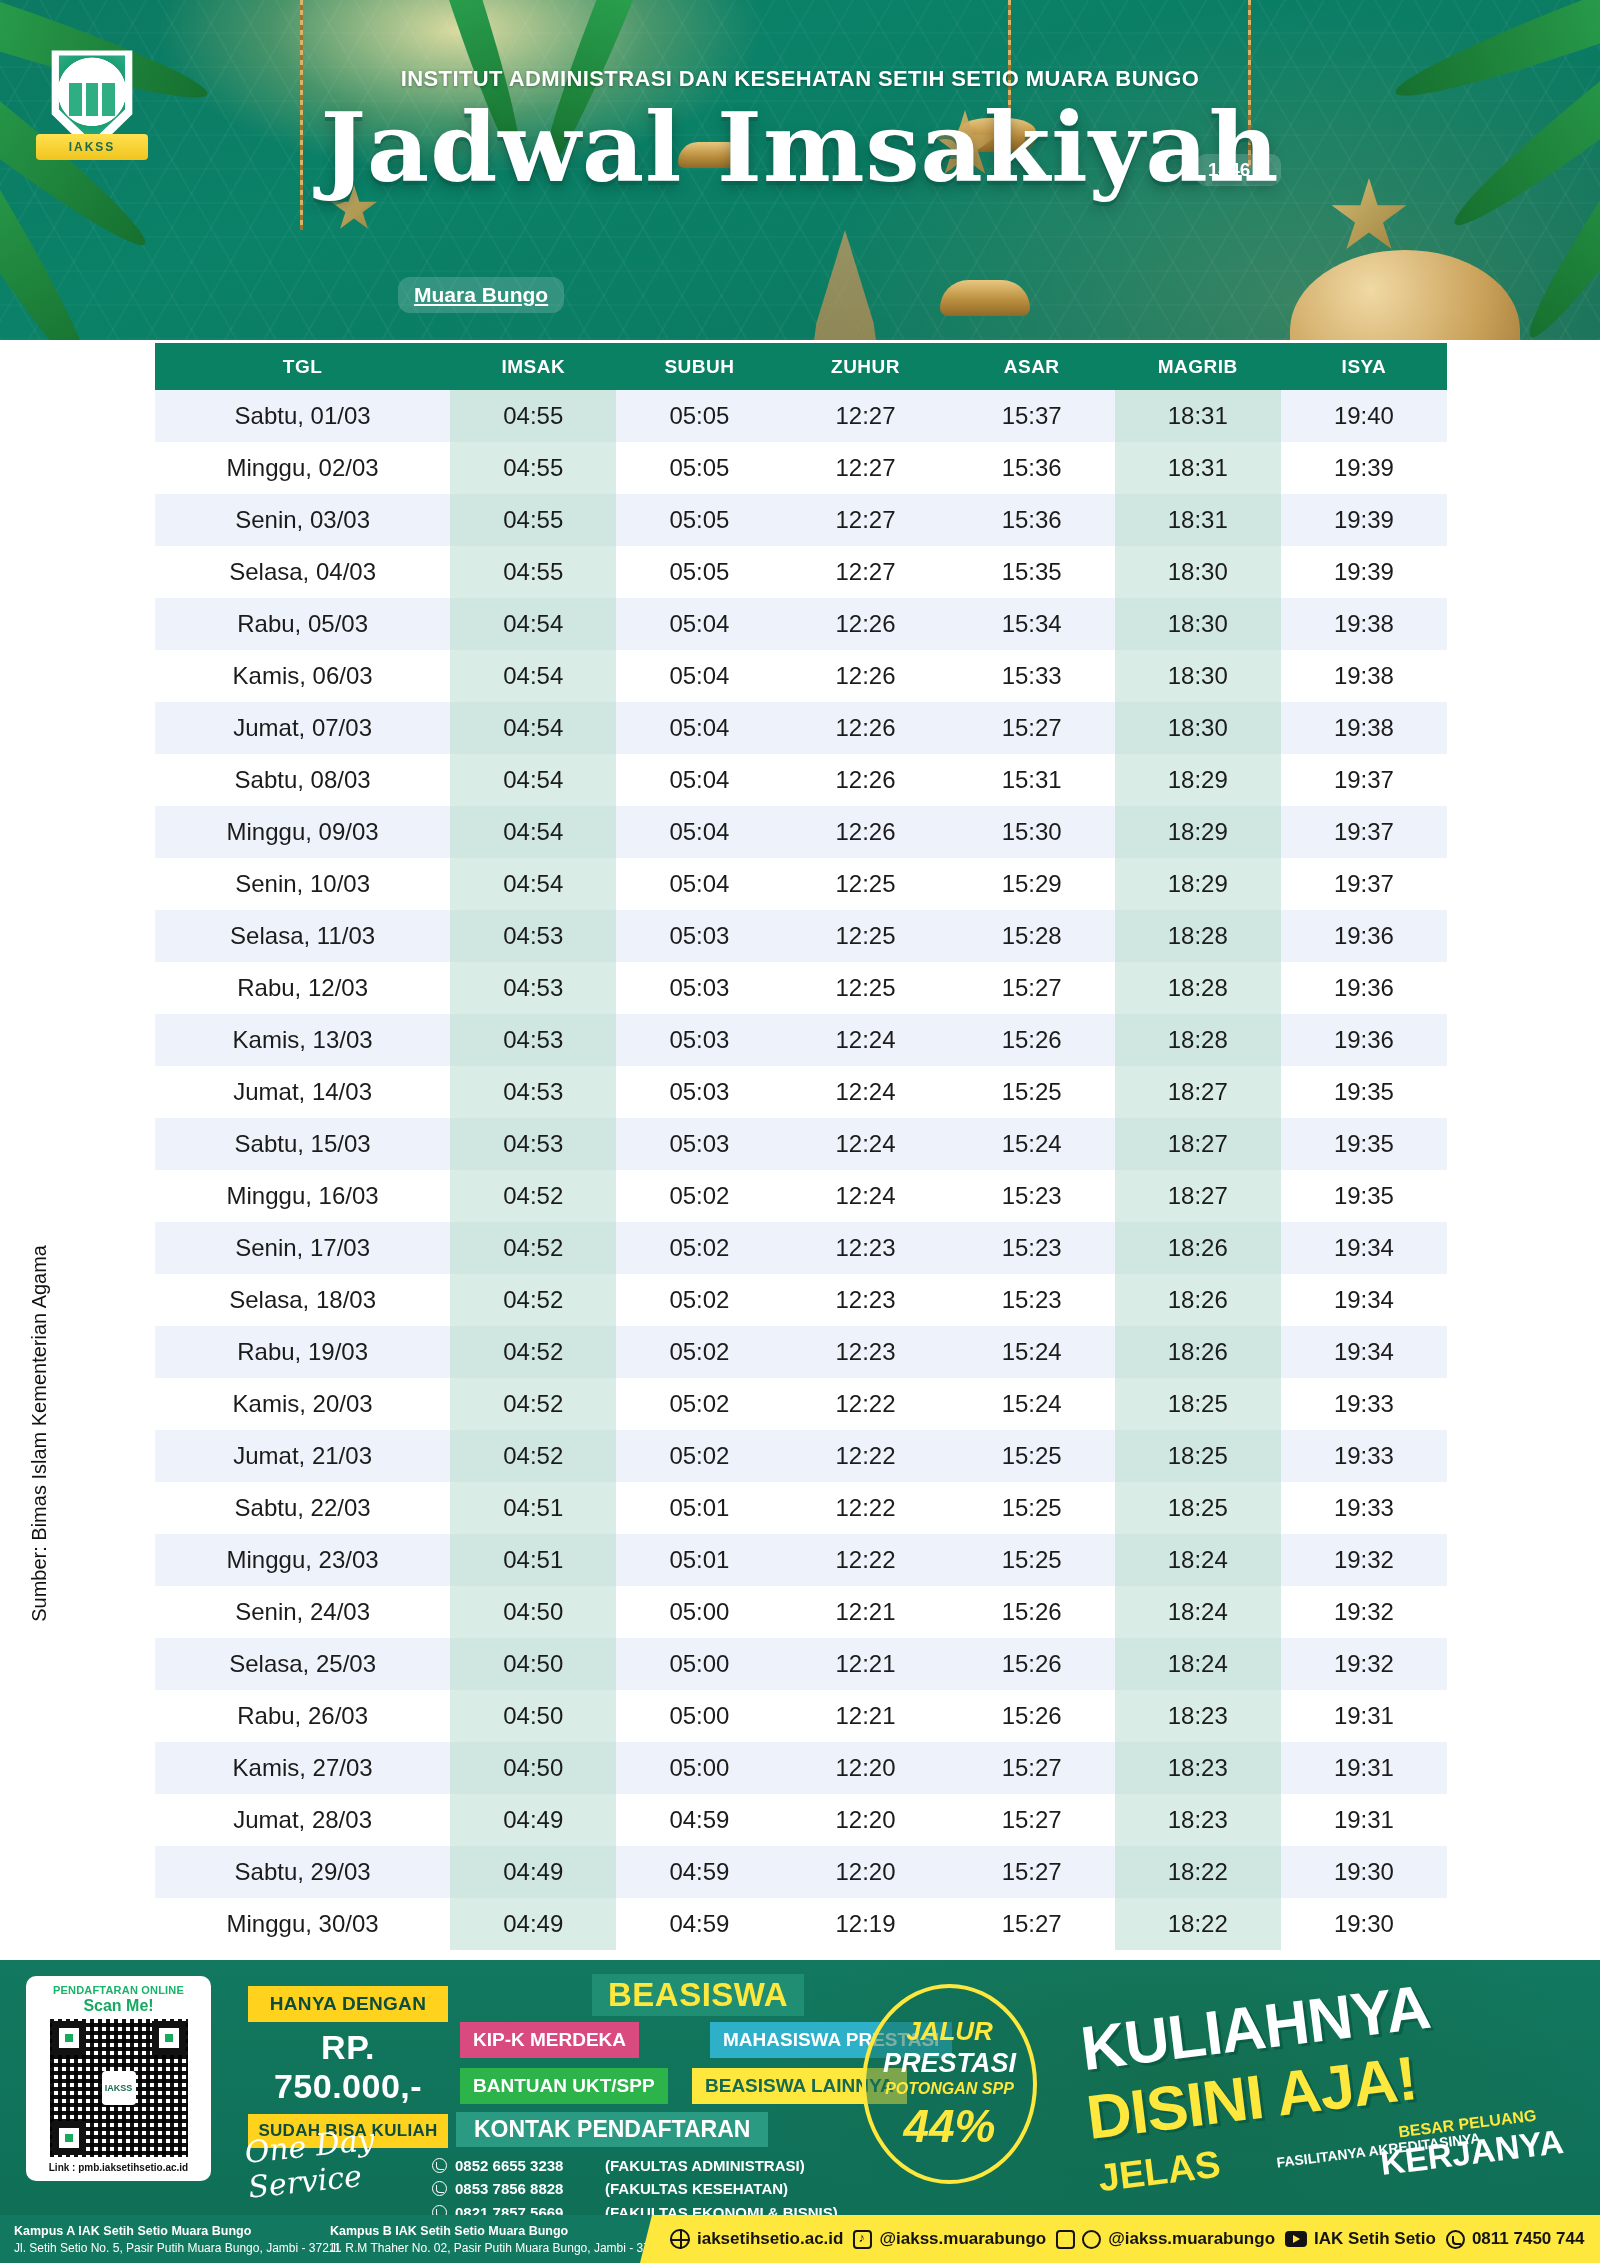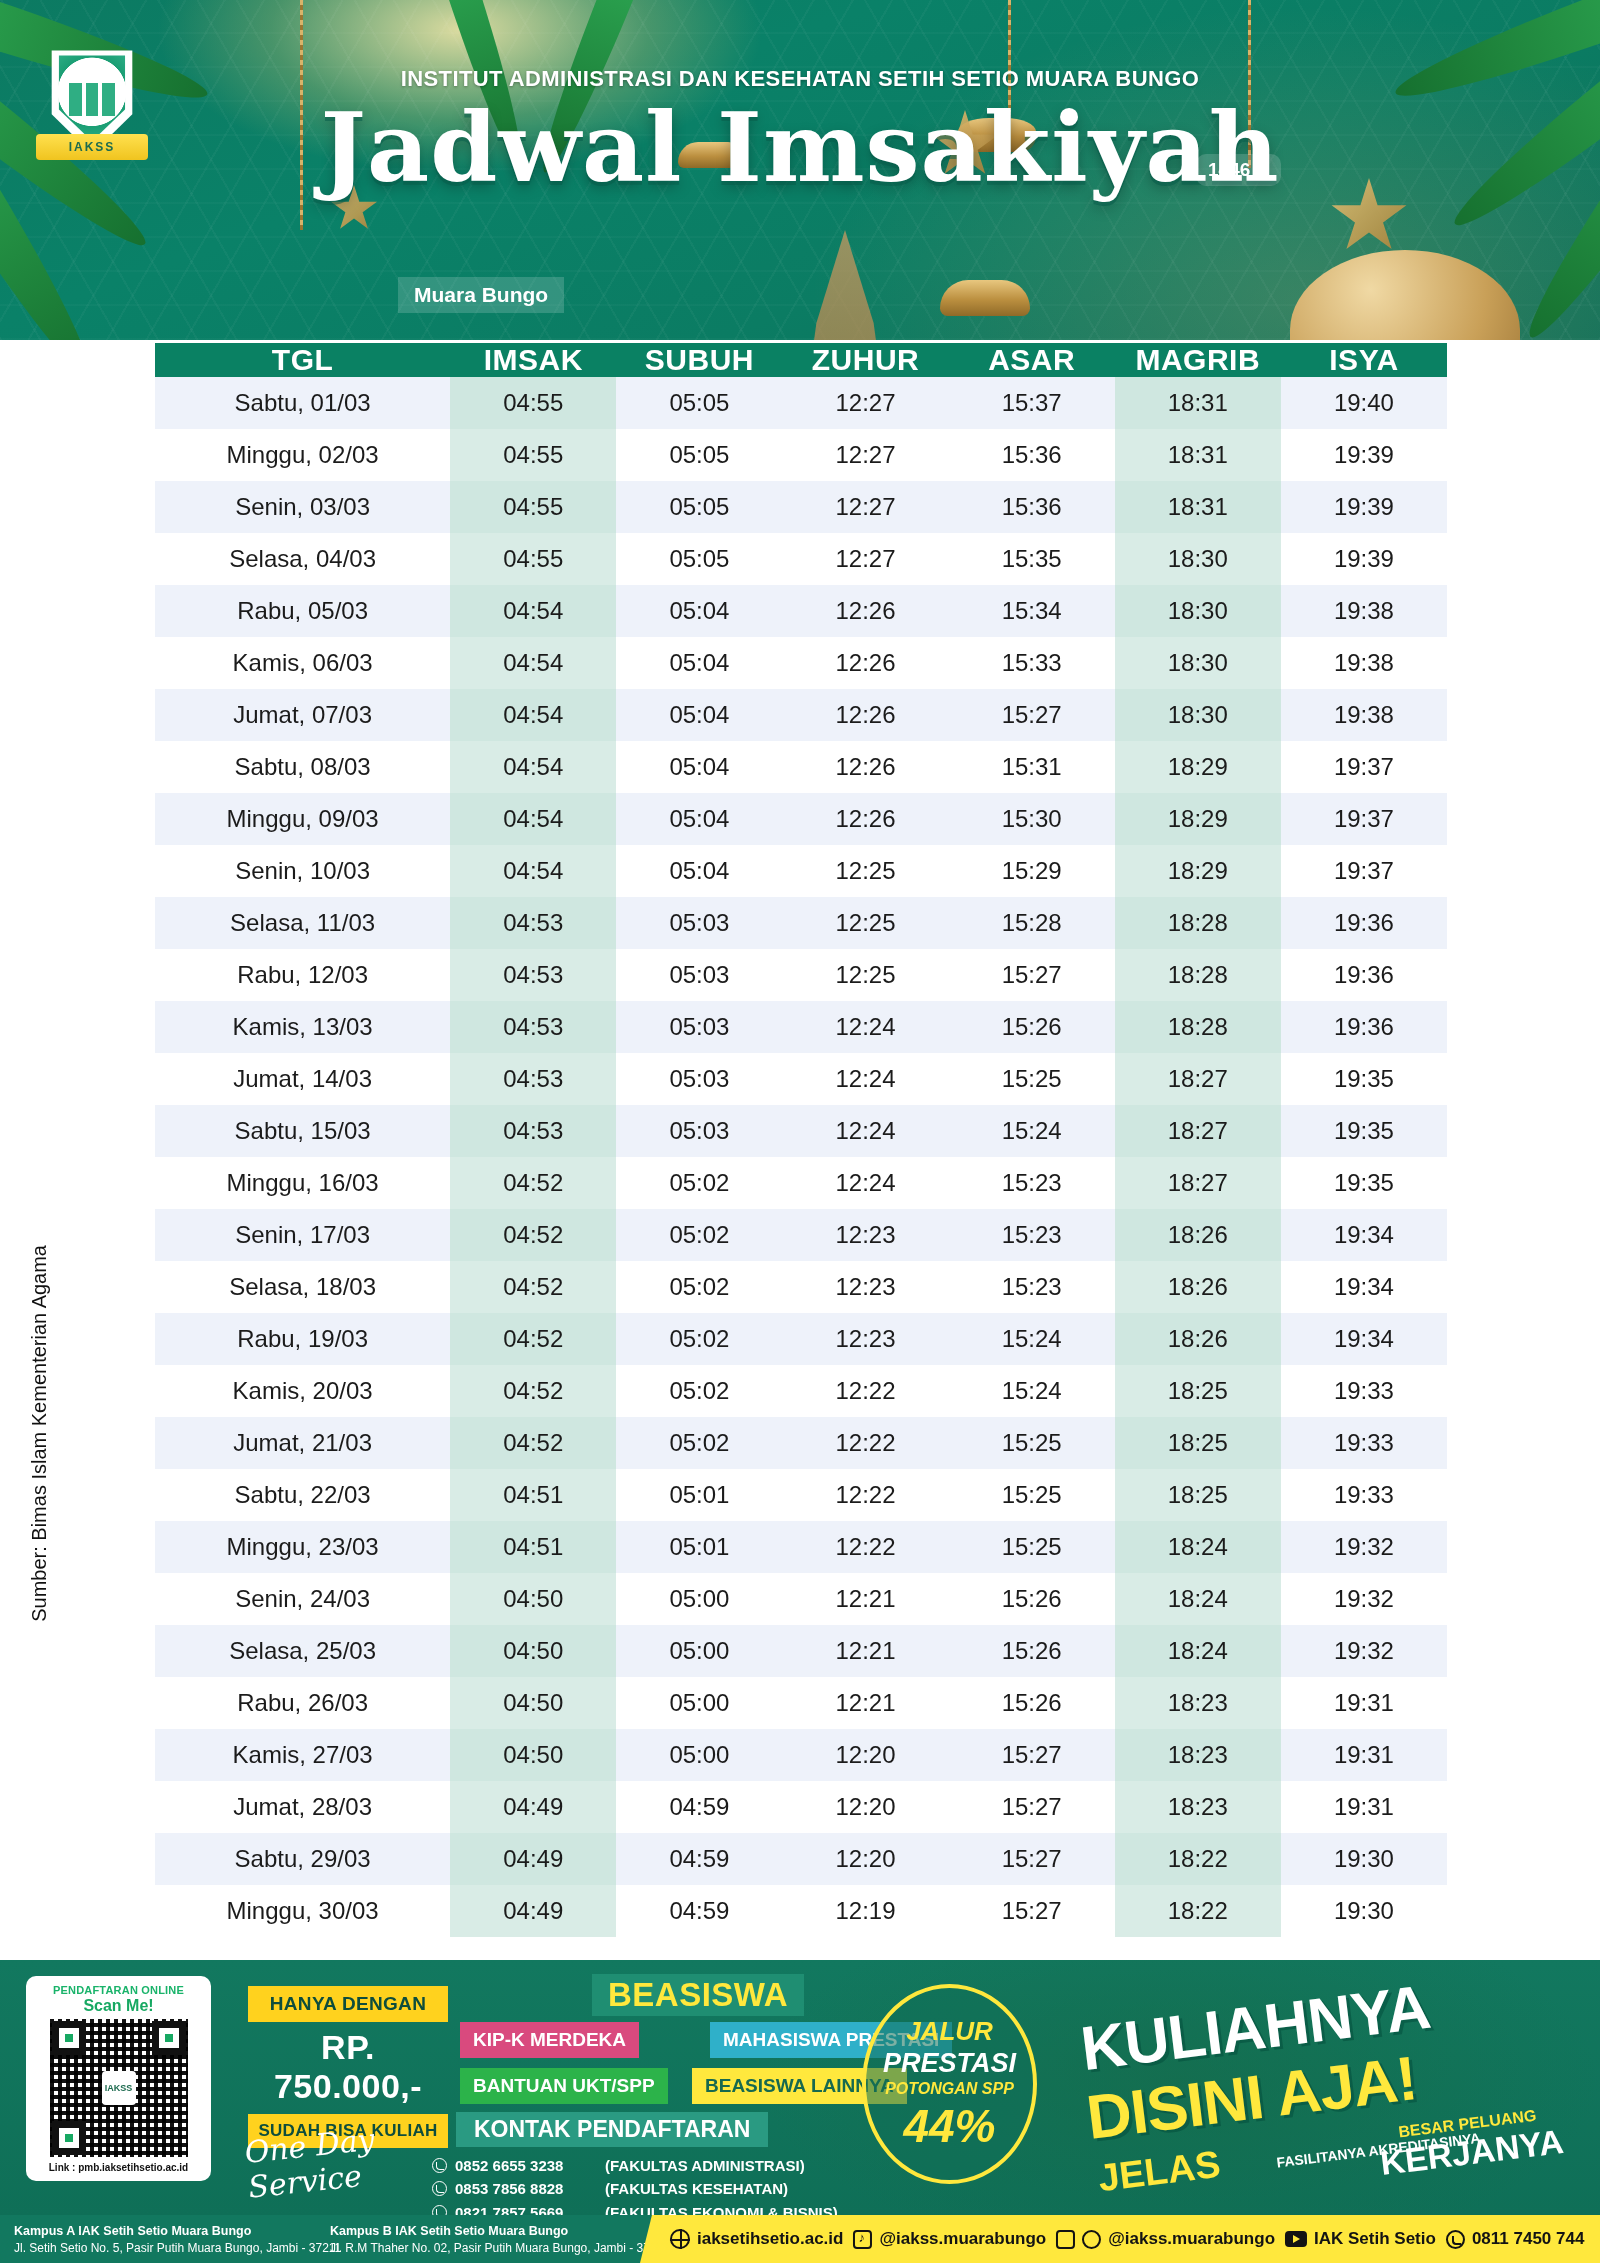--- a/index.html
+++ b/index.html
@@ -93,40 +93,40 @@
     text-shadow: 0 4px 0 rgba(7,92,74,.55), 0 6px 14px rgba(0,0,0,.28);
     line-height: 1.05;
   }
   .hijri-badge {
     position: absolute; left: 1196px; top: 154px; z-index: 6;
     background: rgba(255,255,255,.16); border-radius: 10px;
     padding: 5px 12px; color: #ffffff; font-size: 19px; font-weight: bold;
   }
   .city-badge {
     position: absolute; left: 398px; top: 277px; z-index: 6;
-    background: rgba(255,255,255,.17); border-radius: 0;
-    padding: 6px 16px; color: #ffffff; font-size: 21px; font-weight: bold;
+    background: rgba(255,255,255,.17); border-radius: 12px;
+    padding: 6px 16px; color: #ffffff; font-size: 21px; font-weight: bold; text-decoration: underline;
   }
 
   
   .source-vert {
     position: absolute; left: 28px; top: 1245px;
     transform-origin: left top; transform: rotate(-90deg) translate(-100%, 0);
     font-size: 20px; color: #111; white-space: nowrap;
   }
 
   
   .table-wrap {
     position: absolute; left: 155px; top: 343px; width: 1292px;
   }
   table { border-collapse: collapse; width: 100%; table-layout: fixed; }
   thead th {
     background: #0a8163; color: #ffffff;
-    font-size: 30px; font-weight: bold; letter-spacing: .5px;
-    height: 31px; text-align: center; vertical-align: middle;
+    font-size: 19px; font-weight: bold; letter-spacing: .5px;
+    height: 47px; text-align: center; vertical-align: middle;
   }
   tbody td {
     height: 52px; text-align: center; vertical-align: middle;
     font-size: 24px; color: #1b1b1b;
   }
   tbody tr:nth-child(odd) td { background: #eef2fa; }
   tbody tr:nth-child(even) td { background: #ffffff; }
   tbody td.c-date { font-size: 24px; }
   tbody td.hl { background: #cfe7e0 !important; }
   tbody tr:nth-child(even) td.hl { background: #d9ece6 !important; }

